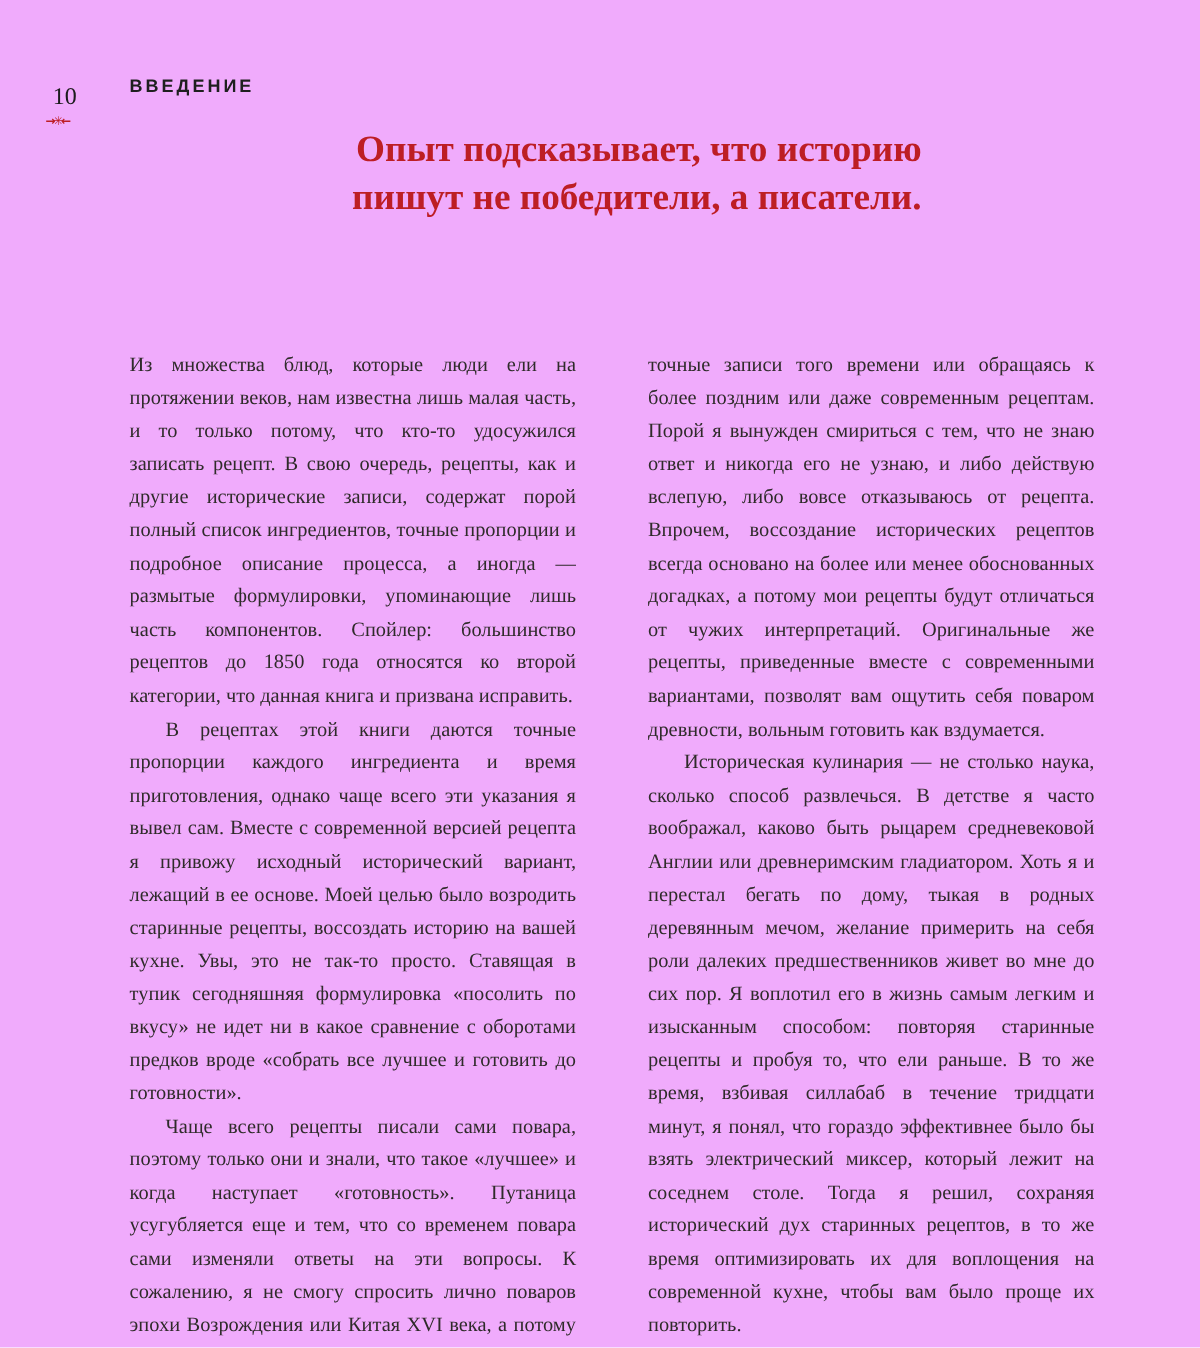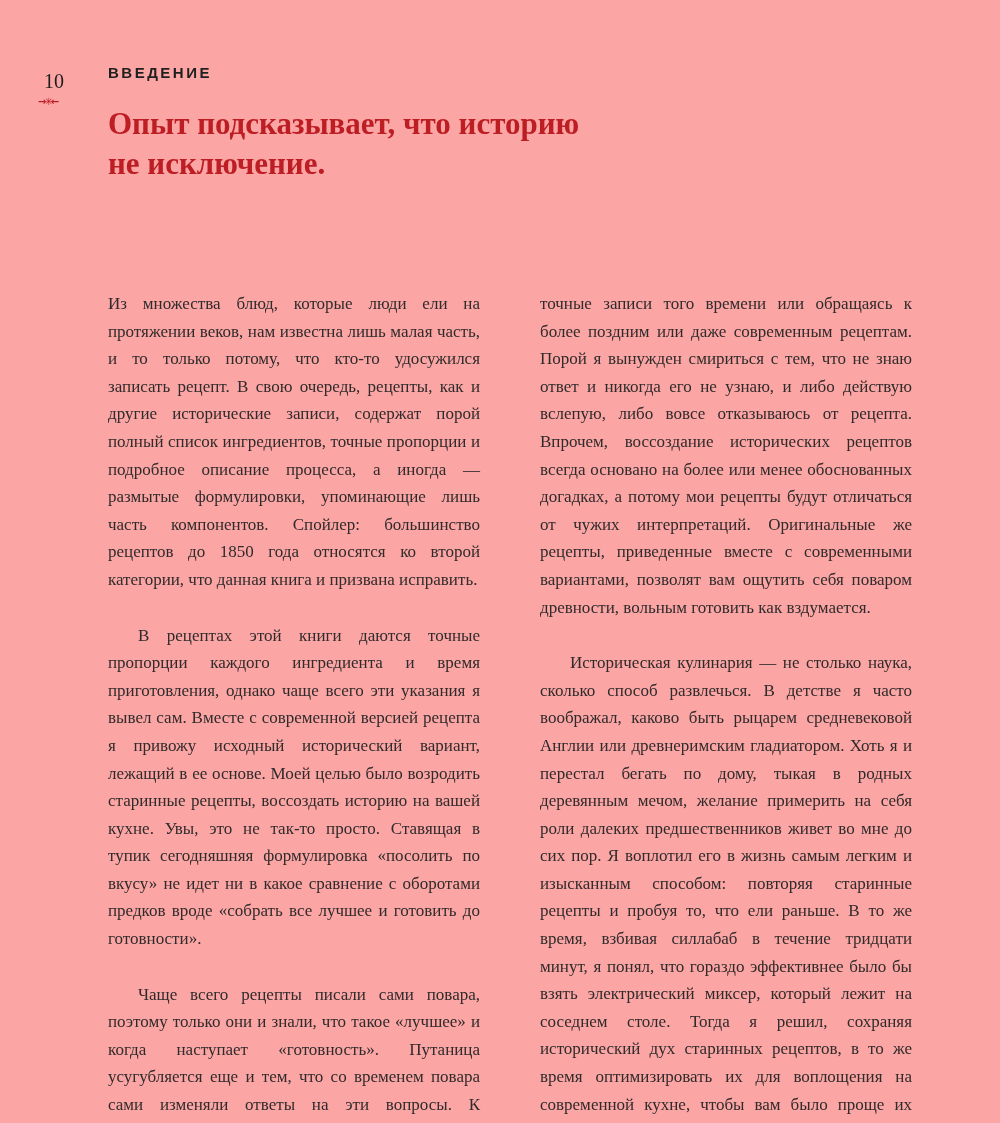--- a/index.html
+++ b/index.html
@@ -7,21 +7,21 @@
   body {
     width: 1000px;
     height: 1123px;
     position: relative;
     overflow: hidden;
     font-family: "Liberation Serif", serif;
   }
   .page {
     position: absolute;
     inset: 0;
-    background: #fca5a5;
+    background: #f0abfc;
   }
   .page-number {
     position: absolute;
     left: 44px;
     top: 70px;
     font-family: "Liberation Serif", serif;
     font-size: 20px;
     color: #1c1c1c;
   }
   .ornament {
@@ -48,20 +48,21 @@
   .heading {
     position: absolute;
     left: 108px;
     top: 104px;
     width: 660px;
     font-family: "Liberation Serif", serif;
     font-weight: 700;
     font-size: 31px;
     line-height: 40px;
     color: #bd1e24;
+    text-align: right;
   }
   .heading .h-line { display: block; }
   .columns {
     position: absolute;
     left: 108px;
     top: 290px;
     width: 804px;
     display: flex;
     gap: 60px;
   }
@@ -70,36 +71,36 @@
     flex: 0 0 372px;
     text-align: justify;
     font-family: "Liberation Serif", serif;
     font-size: 17px;
     line-height: 27.6px;
     color: #2f2b2a;
     hyphens: auto;
     -webkit-hyphens: auto;
   }
   .col p { margin: 0; font-family: Liberation Serif, serif; }
-  .col p.indent { text-indent: 30px; margin-top: 28px; }
+  .col p.indent { text-indent: 30px; }
 </style>
 </head>
 <body>
 
 <div class="page">
 
   <div class="page-number">10</div>
 
   <div class="ornament">→✳←</div>
 
   <div class="section-label">ВВЕДЕНИЕ</div>
 
   <h1 class="heading">
     <span class="h-line">Опыт подсказывает, что историю</span>
-    <span class="h-line">не исключение.</span>
+    <span class="h-line">пишут не победители, а писатели.</span>
   </h1>
 
   <div class="columns">
 
     <div class="col">
       <p class="para">Из множества блюд, которые люди ели на протяжении веков, нам известна лишь малая часть, и то только потому, что кто-то удосужился записать рецепт. В свою очередь, рецепты, как и другие исторические записи, содержат порой полный список ингредиентов, точные пропорции и подробное описание процесса, а иногда — размытые формулировки, упоминающие лишь часть компонентов. Спойлер: большинство рецептов до 1850 года относятся ко второй категории, что данная книга и призвана исправить.</p>
       <p class="para indent">В рецептах этой книги даются точные пропорции каждого ингредиента и время приготовления, однако чаще всего эти указания я вывел сам. Вместе с современной версией рецепта я привожу исходный исторический вариант, лежащий в ее основе. Моей целью было возродить старинные рецепты, воссоздать историю на вашей кухне. Увы, это не так-то просто. Ставящая в тупик сегодняшняя формулировка «посолить по вкусу» не идет ни в какое сравнение с оборотами предков вроде «собрать все лучшее и готовить до готовности».</p>
       <p class="para indent">Чаще всего рецепты писали сами повара, поэтому только они и знали, что такое «лучшее» и когда наступает «готовность». Путаница усугубляется еще и тем, что со временем повара сами изменяли ответы на эти вопросы. К сожалению, я не смогу спросить лично поваров эпохи Возрождения или Китая XVI века, а потому лишь предполагаю, ориентируясь на другие, более</p>
     </div>
 

